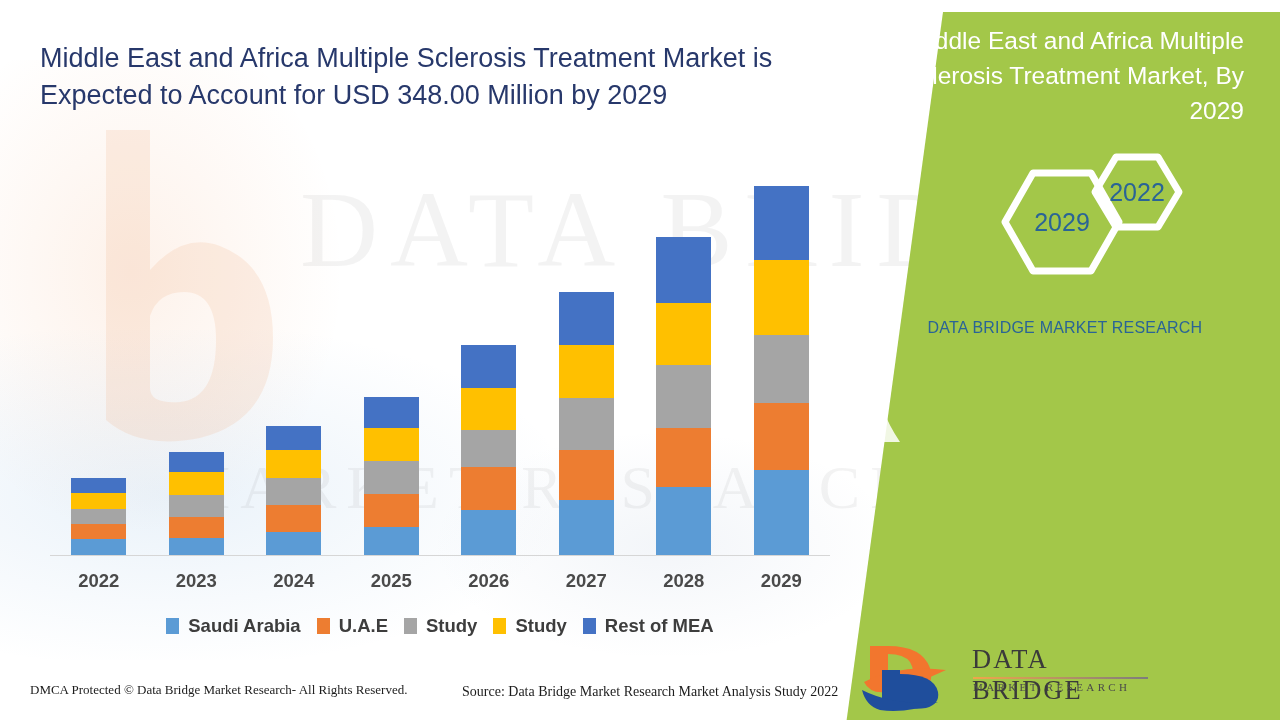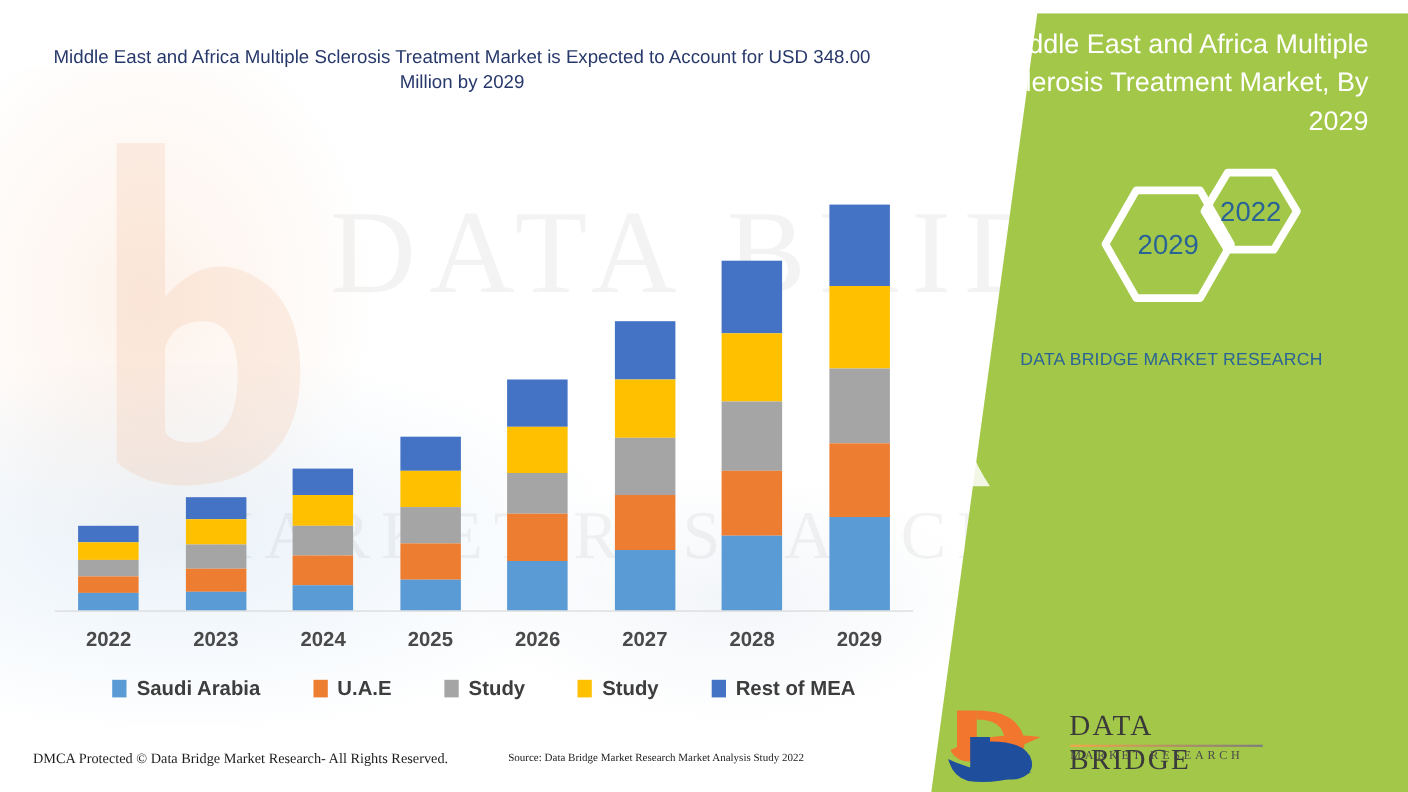--- a/index.html
+++ b/index.html
@@ -26,48 +26,48 @@
   .wm-logo{position:absolute;left:88px;top:120px;width:210px;height:330px;opacity:.16;pointer-events:none;}
 
   
   .wm-text{position:absolute;left:0;top:0;width:860px;height:610px;pointer-events:none;}
   .wm-line1{position:absolute;left:300px;top:168px;font-size:108px;letter-spacing:12px;
     color:rgba(120,120,120,0.085);font-family:"Liberation Serif", serif;white-space:nowrap;}
   .wm-line2{position:absolute;left:175px;top:452px;font-size:62px;letter-spacing:10px;
     color:rgba(120,120,120,0.085);font-family:"Liberation Serif", serif;white-space:nowrap;}
 
   
-  .chart-title{position:absolute;left:40px;top:40px;width:760px;text-align:center;
-    font-size:17px;line-height:1.38;color:#27386b;font-weight:400;}
+  .chart-title{position:absolute;left:40px;top:40px;width:760px;text-align:left;
+    font-size:27px;line-height:1.38;color:#27386b;font-weight:400;}
 
   
   .plot{position:absolute;left:50px;top:150px;width:780px;height:406px;}
   .axis-line{position:absolute;left:0;bottom:0;width:780px;height:1.5px;background:#d6d6d6;}
   .bars{position:absolute;left:0;top:0;width:780px;height:405px;
     display:flex;align-items:flex-end;justify-content:space-around;}
   .bar-col{width:97px;display:flex;flex-direction:column;justify-content:flex-end;align-items:center;height:405px;}
   .bar{width:55px;display:flex;flex-direction:column;}
   .seg{width:100%;}
 
   
   .xlabels{position:absolute;left:50px;top:570px;width:780px;display:flex;justify-content:space-around;}
   .xlabel{width:97px;text-align:center;font-size:18.5px;font-weight:bold;color:#4a4a4a;}
 
   
   .legend{position:absolute;left:50px;top:615px;width:780px;display:flex;
-    justify-content:center;align-items:center;gap:48px;}
+    justify-content:center;align-items:center;gap:16px;}
   .legend-item{display:flex;align-items:center;gap:9px;}
   .legend-swatch{width:13px;height:16px;display:inline-block;}
   .legend-label{font-size:18.5px;font-weight:bold;color:#3d3d3d;white-space:nowrap;}
 
   
   .footer{position:absolute;left:0;top:682px;width:860px;height:30px;}
   .footer-left{position:absolute;left:30px;top:0;font-size:13px;color:#1c1c1c;
     font-family:"Liberation Serif", serif;white-space:nowrap;}
-  .footer-right{position:absolute;left:462px;top:2px;font-size:10px;color:#1c1c1c;
+  .footer-right{position:absolute;left:462px;top:2px;font-size:14px;color:#1c1c1c;
     font-family:"Liberation Serif", serif;white-space:nowrap;}
 
   
   .side-panel{position:absolute;right:0;top:0;width:435px;height:720px;margin-top:12px;}
   .side-panel svg.shape{position:absolute;left:0;top:0;}
   .side-title{position:absolute;right:36px;top:12px;width:360px;text-align:right;
     font-size:24.5px;line-height:1.42;color:#ffffff;}
   .hexes{position:absolute;left:140px;top:125px;width:250px;height:170px;}
   .hex-text{font-size:25px;fill:#2a6496;font-family:"Liberation Sans", sans-serif;}
   .brand-text{position:absolute;left:25px;top:305px;width:390px;text-align:center;

